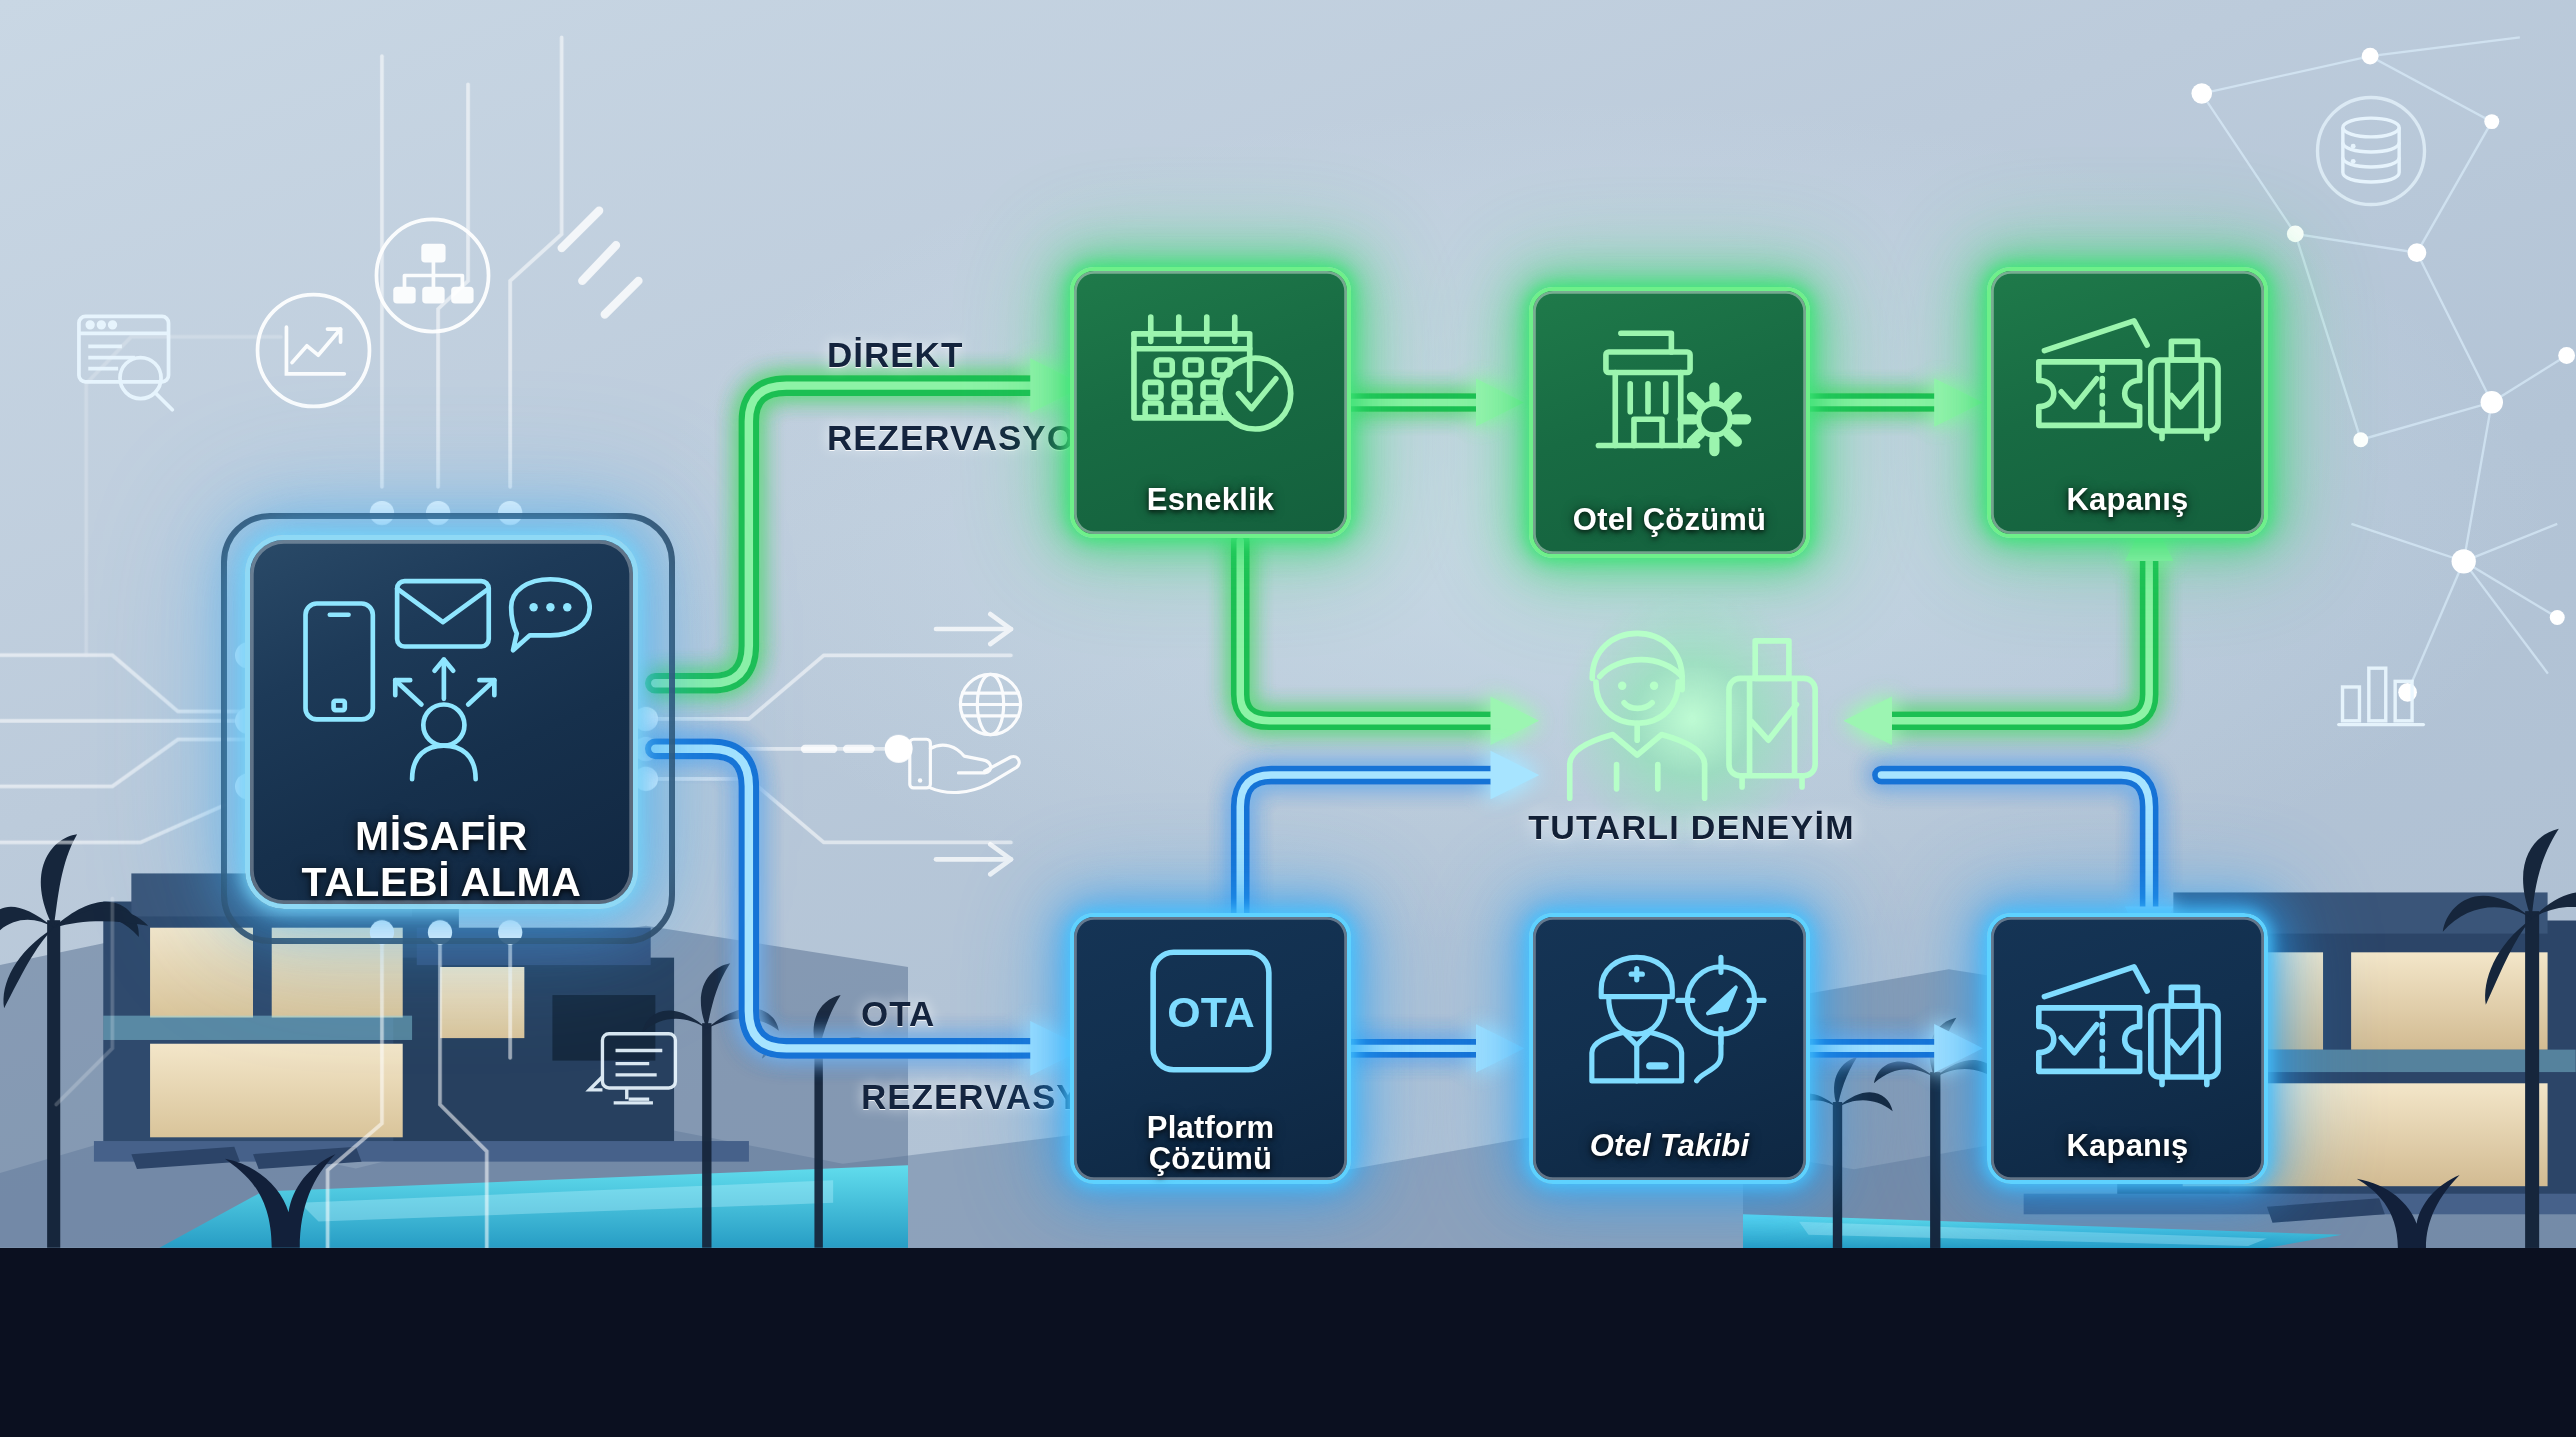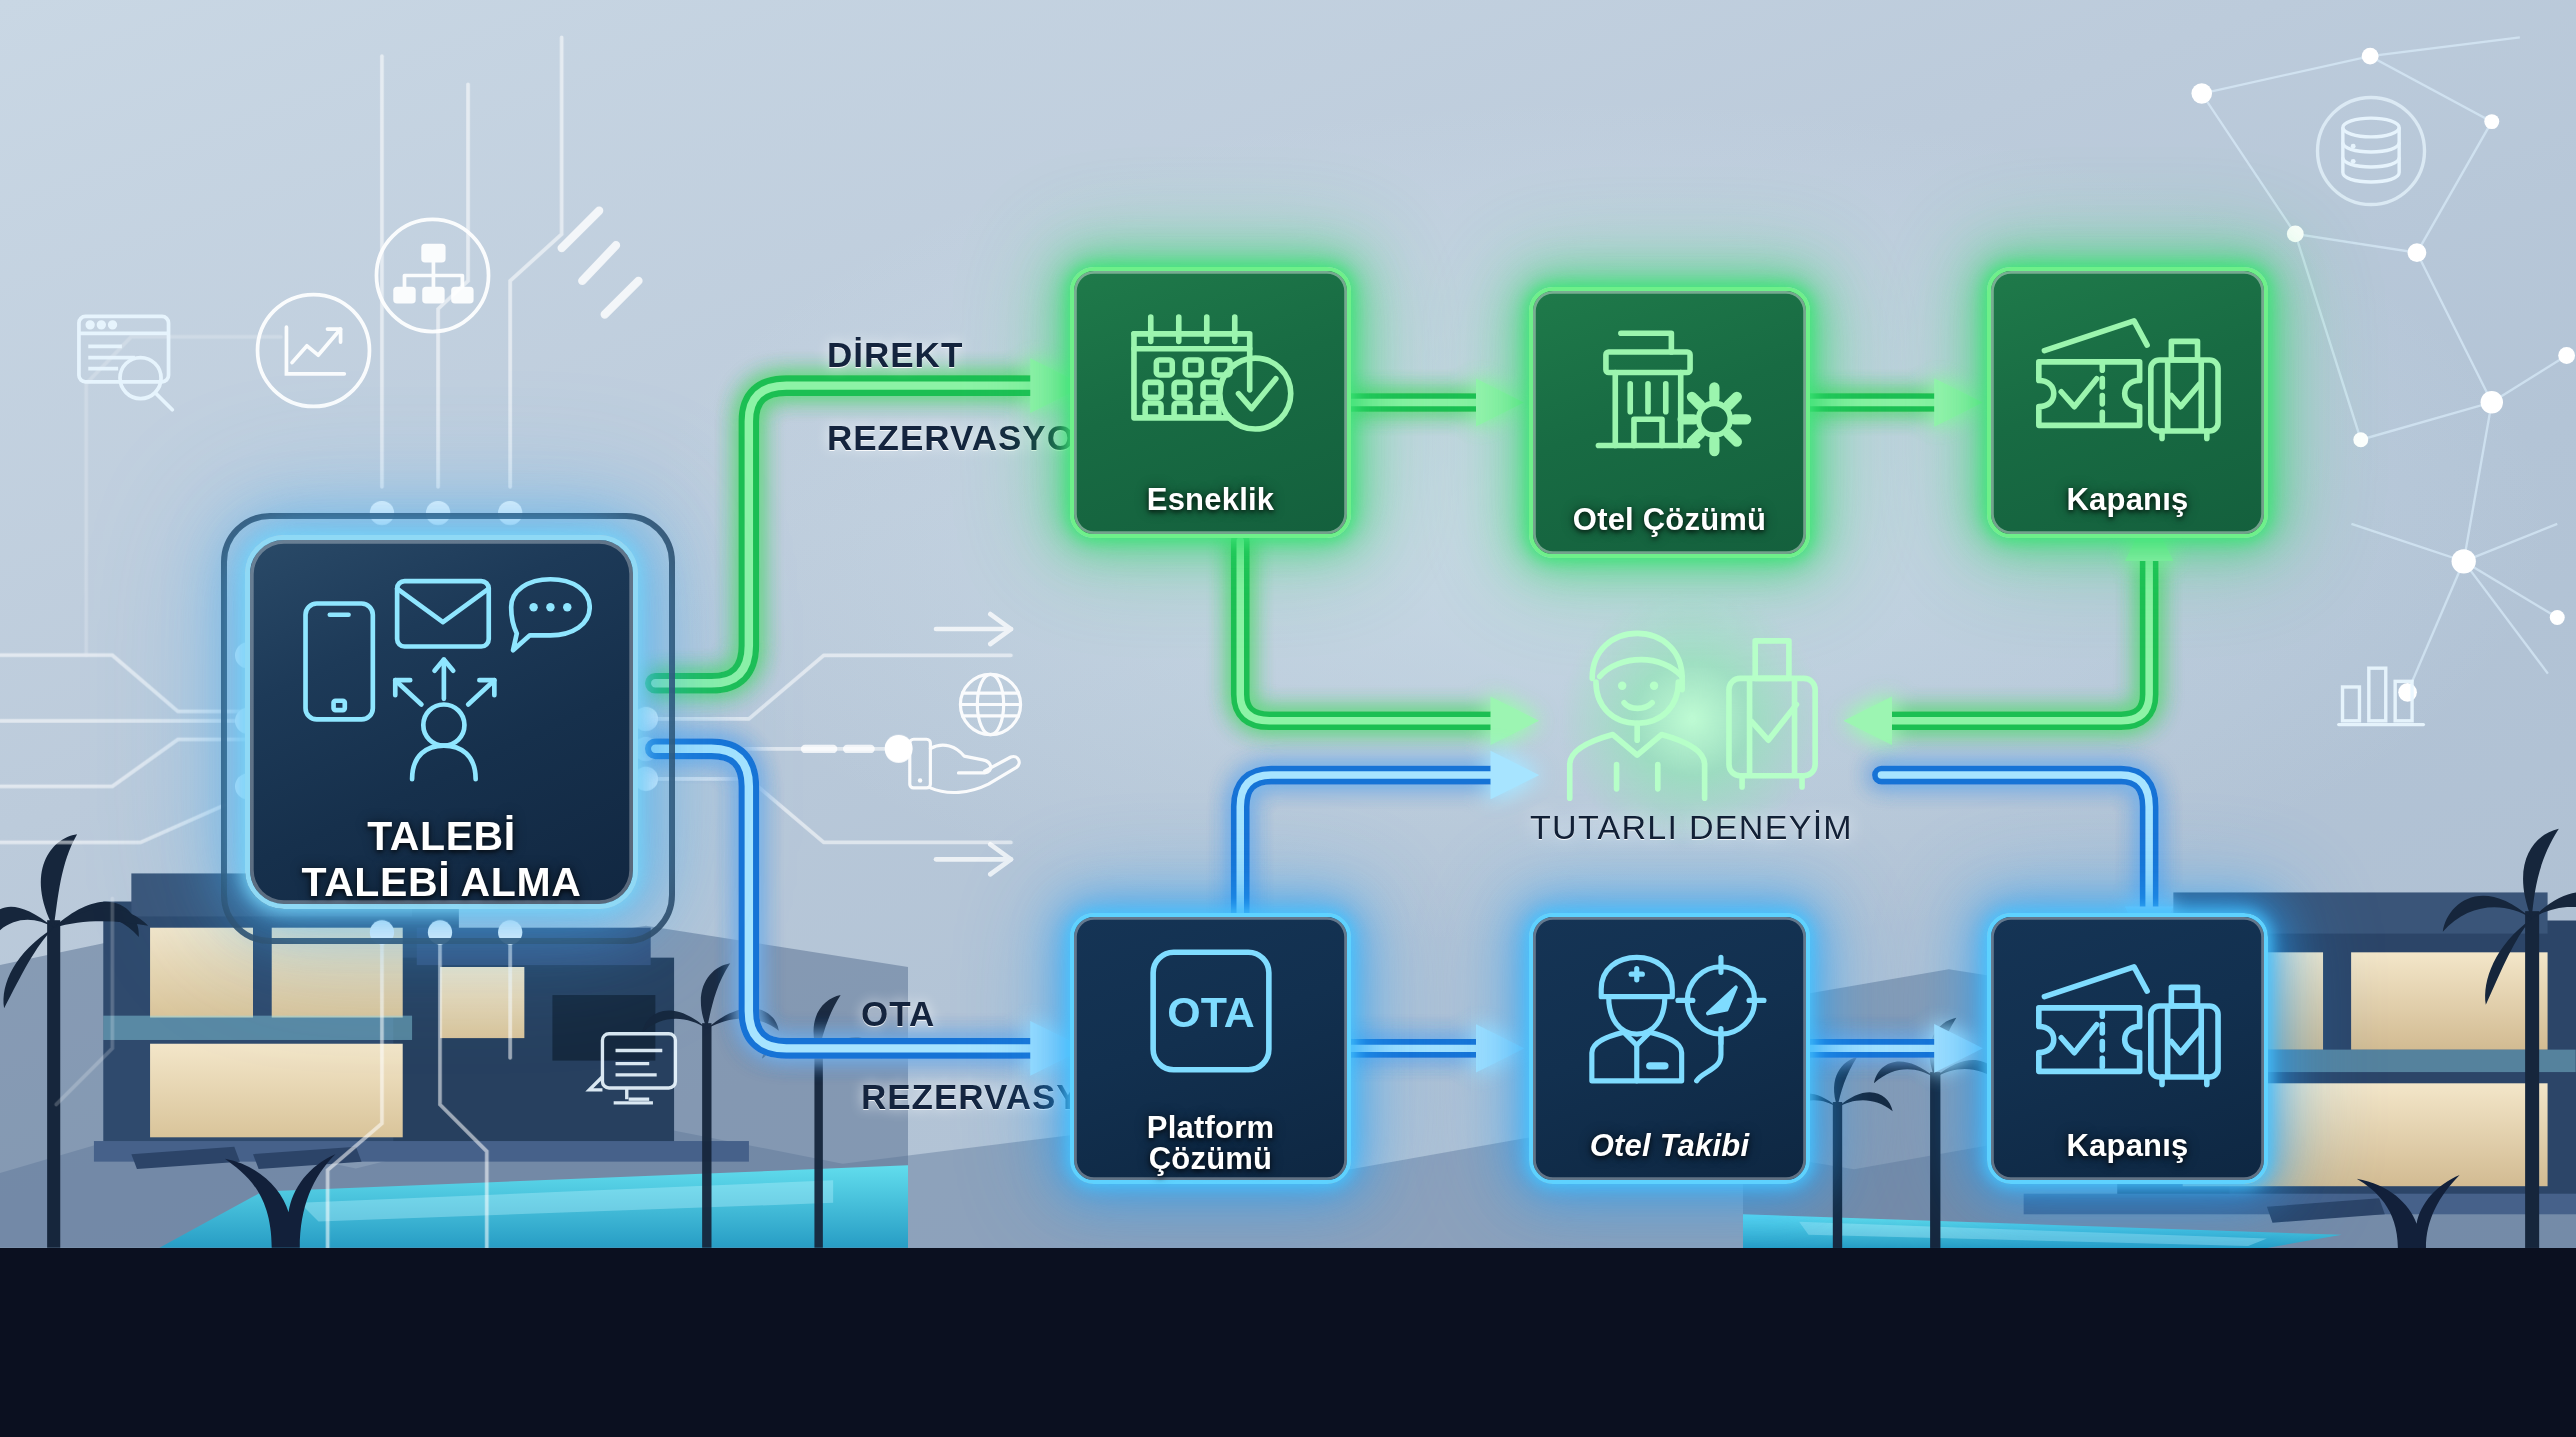--- a/index.html
+++ b/index.html
@@ -87,21 +87,21 @@
     display:flex;flex-direction:column;align-items:center;justify-content:center;
   }
   #node-experience .burst{
     position:absolute;left:50%;top:44%;width:487px;height:393px;transform:translate(-50%,-50%);
     background:
       radial-gradient(ellipse 40% 48% at 50% 50%, rgba(190,255,210,.92) 0%, rgba(120,240,160,.45) 30%, rgba(120,240,160,0) 68%);
     filter:blur(1.9px);
   }
   #node-experience .icons{position:relative;display:flex;align-items:center;gap:17px;z-index:2;}
   #node-experience .cap{
-    position:relative;z-index:2;margin-top:5.6px;font-size:34px;font-weight:400;letter-spacing:1.3px;
+    position:relative;z-index:2;margin-top:5.6px;font-size:34px;font-weight:700;letter-spacing:1.3px;
     color:#122036;text-shadow:0 0.9px 0 rgba(255,255,255,.85), 0 0 17px rgba(255,255,255,.8);
   }
 
   
   .edge-label{
     position:absolute;font-weight:800;color:#14243e;letter-spacing:1px;
     text-shadow:0 0.9px 0 rgba(255,255,255,.85),0 0 13px rgba(255,255,255,.75);
     white-space:nowrap;
   }
   .edge-label .l1{display:block;font-size:35px;}
@@ -499,21 +499,21 @@
             <path d="M216,136 L216,120 L200,120"></path>
         </g>
 
         <g>
           <circle cx="162" cy="168" r="22"></circle>
           <path d="M128,226 C128,200 144,190 162,190 C180,190 196,200 196,226"></path>
         </g>
       </svg>
     </div>
     <div class="cap">
-      <span>TALEBİ</span><br>
+      <span>MİSAFİR</span><br>
       <span>TALEBİ ALMA</span>
     </div>
   </div>
 
   <div class="node n-green" style="left:1070px;top:267px;">
     <div class="icons">
       <svg width="187" height="140" viewBox="0 0 200 150" fill="none" stroke="#9bf5ae" stroke-width="6" stroke-linecap="round" stroke-linejoin="round">
         <g>
           <path d="M18,32 L18,122 L120,122"></path>
           <path d="M18,32 L142,32 L142,92"></path>

